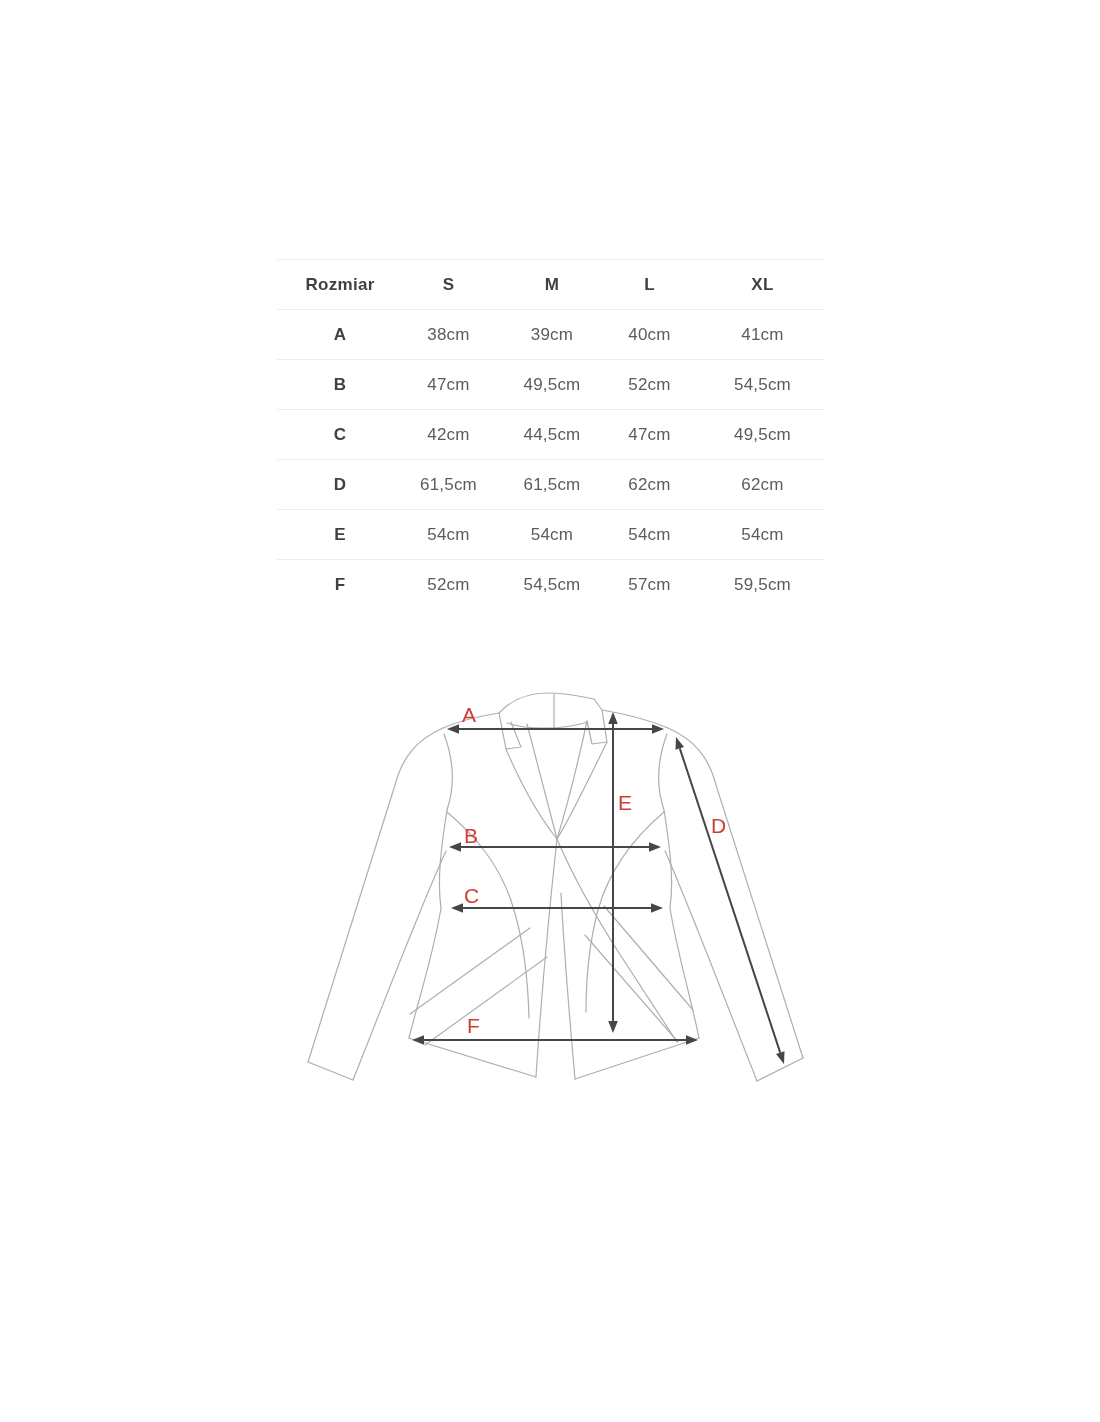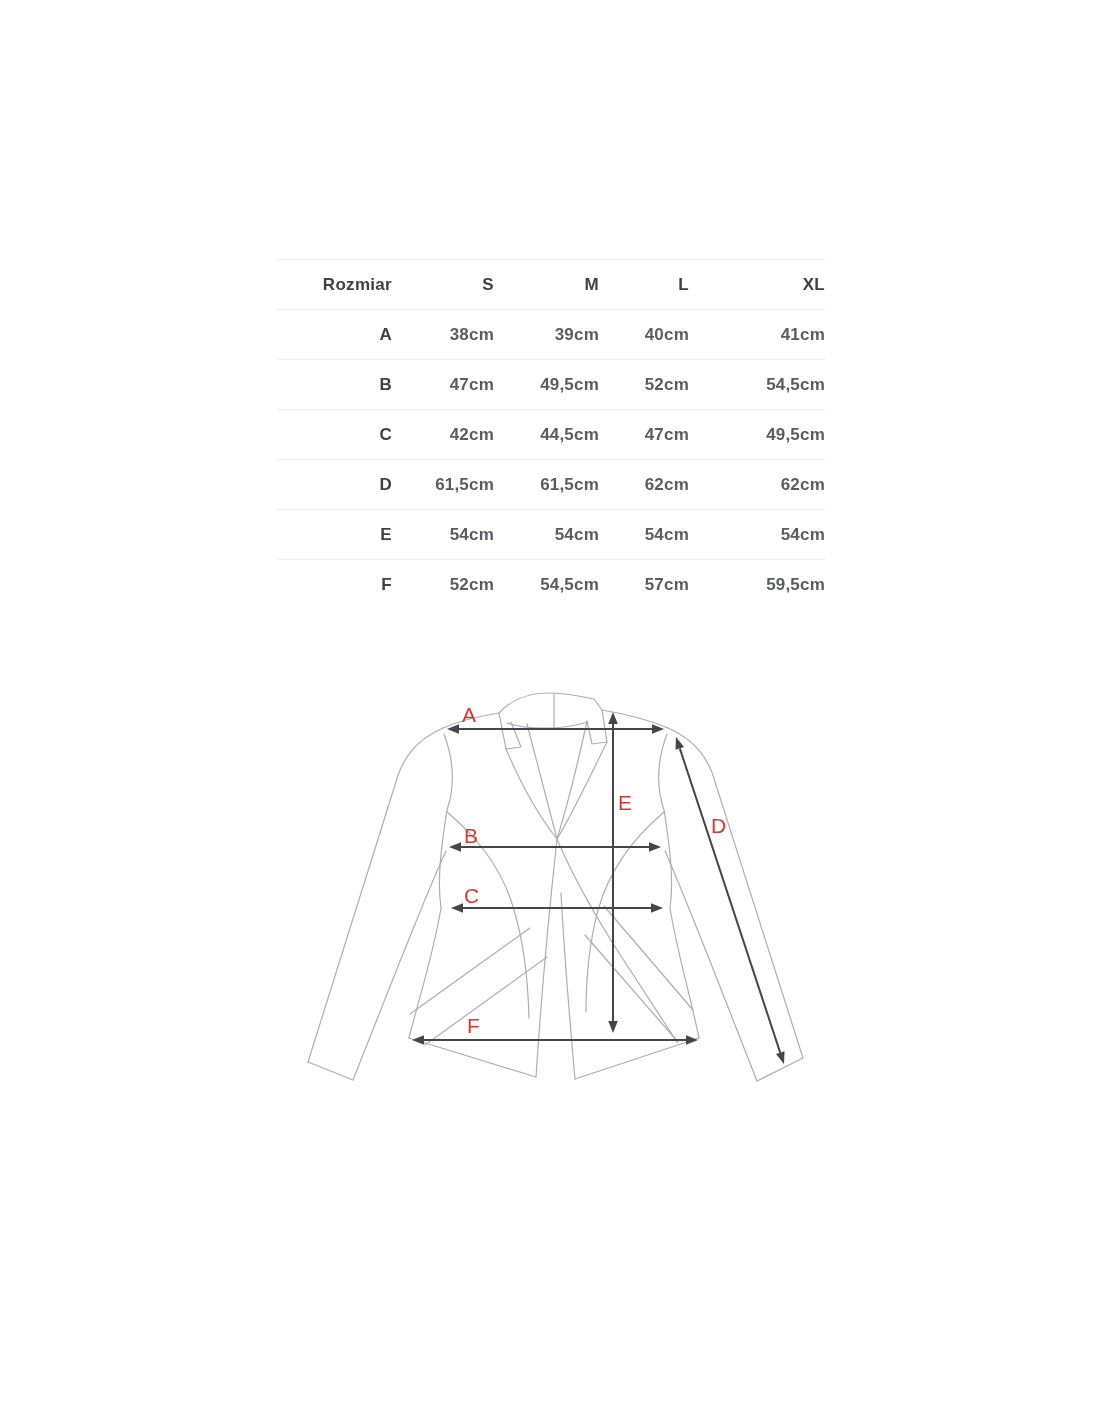--- a/index.html
+++ b/index.html
@@ -16,25 +16,25 @@
 
   
   table.size-table{
     position:absolute;left:277px;top:259px;width:548px;
     border-collapse:collapse;table-layout:fixed;
   }
   table.size-table tr{height:50px;}
   table.size-table thead tr{border-top:1px solid var(--table-line);border-bottom:1px solid var(--table-line);}
   table.size-table tbody tr:not(:last-child){border-bottom:1px solid var(--table-line);}
   table.size-table th, table.size-table td{
-    text-align:right;vertical-align:middle;padding:0 0 0 11px;
+    text-align:center;vertical-align:middle;padding:0 0 0 11px;
     font-size:17px;white-space:nowrap;
   }
   table.size-table th{color:var(--header-text);font-weight:700;letter-spacing:.3px;}
-  table.size-table td{color:var(--value-text);font-weight:700;letter-spacing:.2px;}
+  table.size-table td{color:var(--value-text);font-weight:400;letter-spacing:.2px;}
 
   
   svg.diagram{position:absolute;left:0;top:0;}
   .outline path{stroke:var(--outline);stroke-width:1.2;fill:none;stroke-linejoin:round;stroke-linecap:round;}
   .arrow-line{stroke:var(--arrow);stroke-width:2;fill:none;}
   .arrow-head{fill:var(--arrow);stroke:none;}
   .measure-label{fill:var(--label);font-size:21px;font-family:"Liberation Sans",sans-serif;font-weight:400;}
 </style>
 </head>
 <body>

